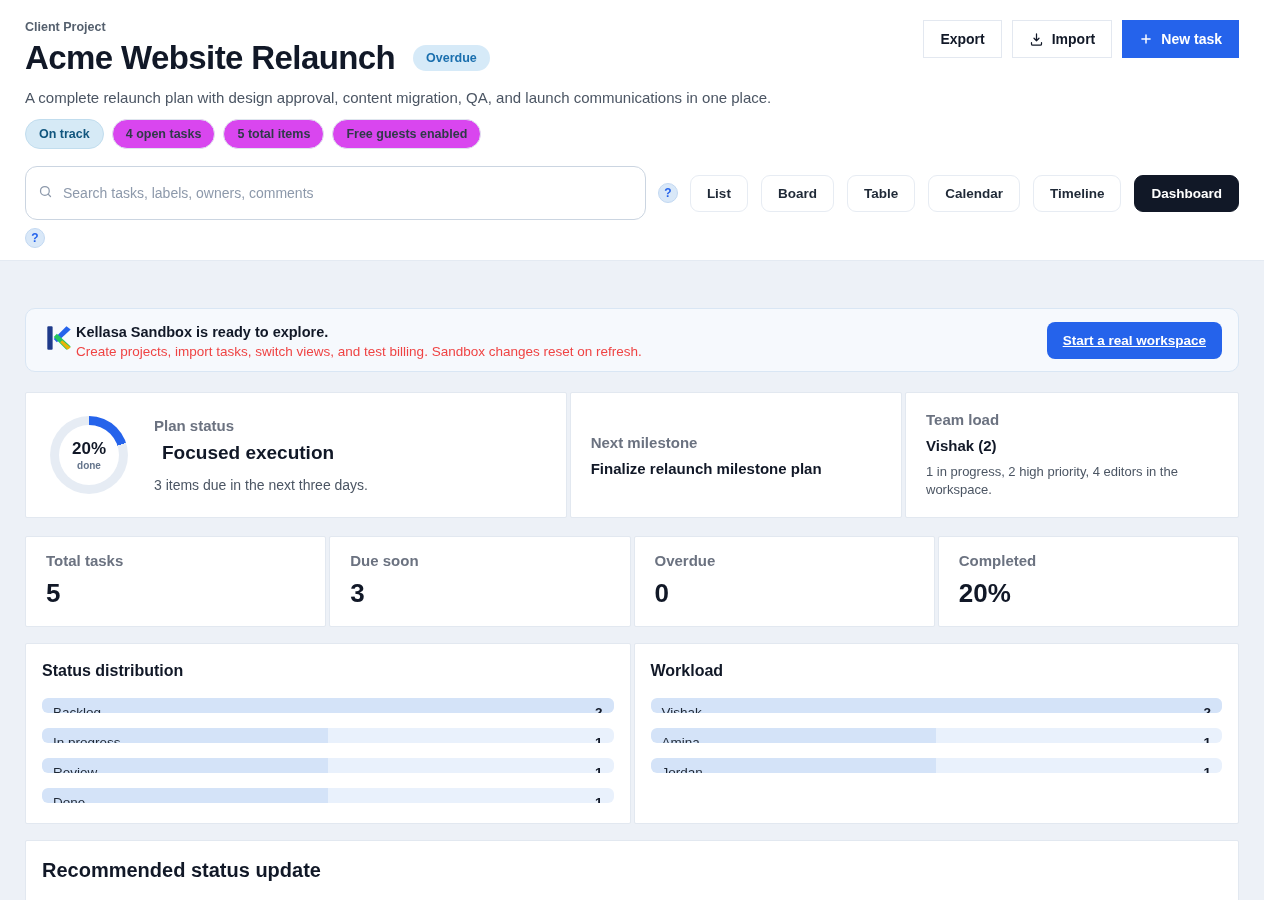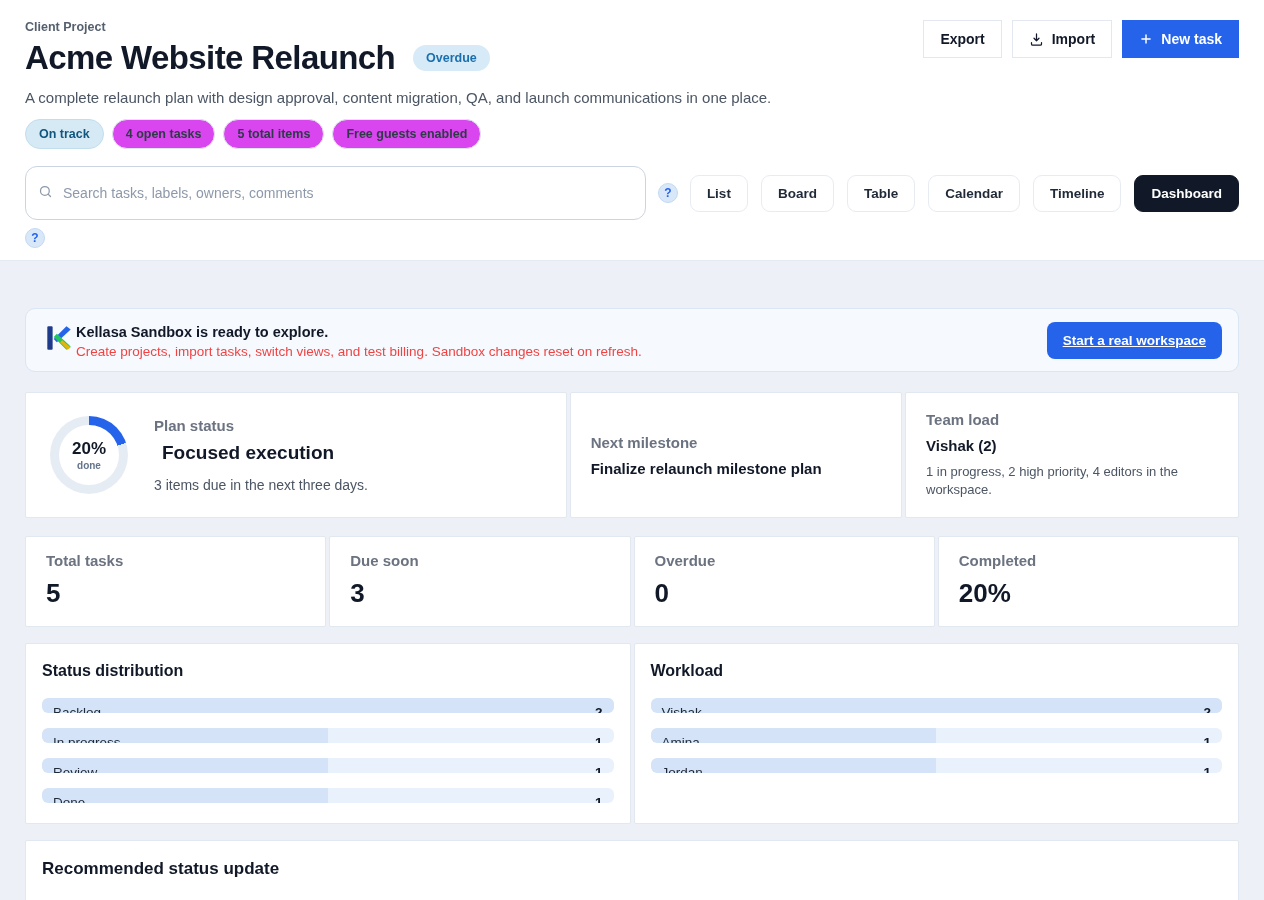--- a/index.html
+++ b/index.html
@@ -116,21 +116,21 @@
   .charts-grid { margin-top: 16px; display: grid; grid-template-columns: 1fr 1fr; gap: 3px; }
   .chart-card { padding: 18px 16px 20px; }
   .chart-title { font-size: 16px; font-weight: 800; color: #111827; }
   .bar-rows { margin-top: 18px; display: flex; flex-direction: column; gap: 15px; }
   .bar-row { position: relative; height: 15px; border-radius: 6px; background: #e9f1fc; overflow: hidden; }
   .bar-fill { position: absolute; left: 0; top: 0; bottom: 0; background: #d4e3f8; border-radius: 6px 0 0 6px; }
   .bar-label { position: absolute; left: 11px; top: 0; line-height: 29px; font-size: 13.5px; color: #1f2937; }
   .bar-value { position: absolute; right: 11px; top: 0; line-height: 29px; font-size: 13.5px; font-weight: 800; color: #111827; }
 
   .reco-card { margin-top: 16px; padding: 18px 16px 30px; min-height: 130px; }
-  .reco-title { font-size: 17px; font-weight: 800; color: #111827; }
+  .reco-title { font-size: 20px; font-weight: 800; color: #111827; }
 </style>
 </head>
 <body>
 
 <header class="topbar">
   <div class="top-row">
     <div>
       <div class="eyebrow">Client Project</div>
       <div class="title-line">
         <h1 class="page-title">Acme Website Relaunch</h1>

